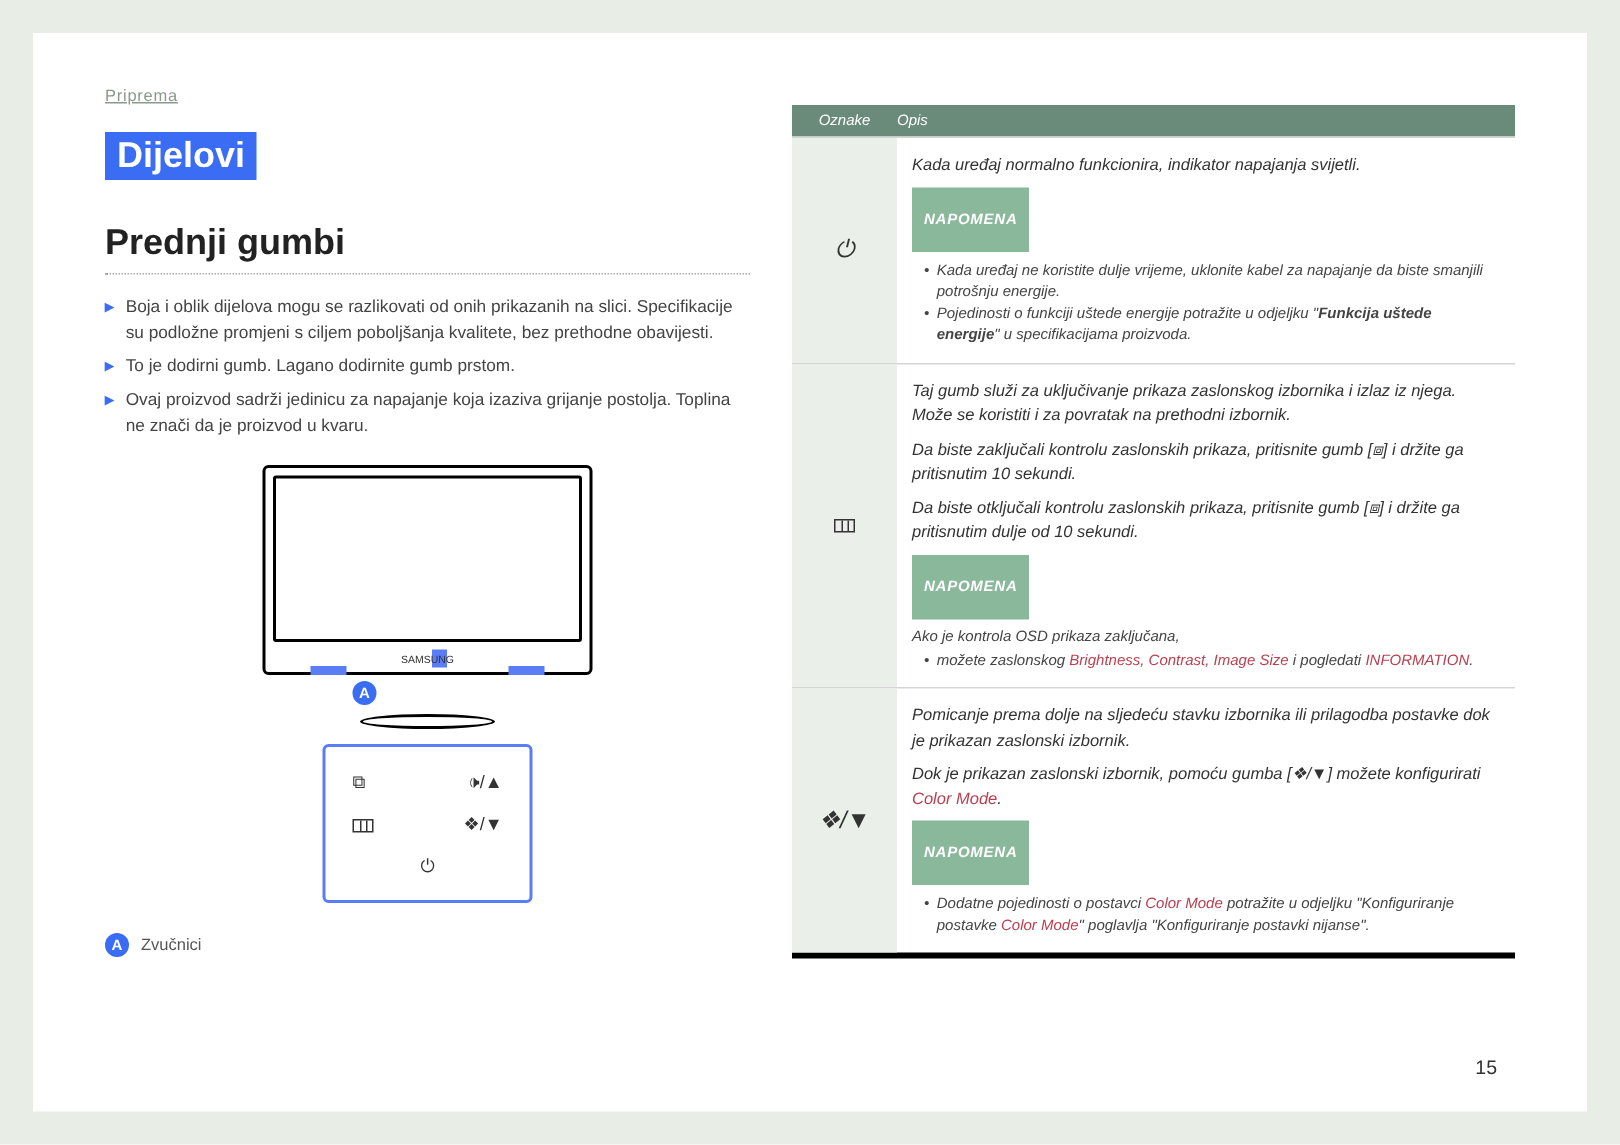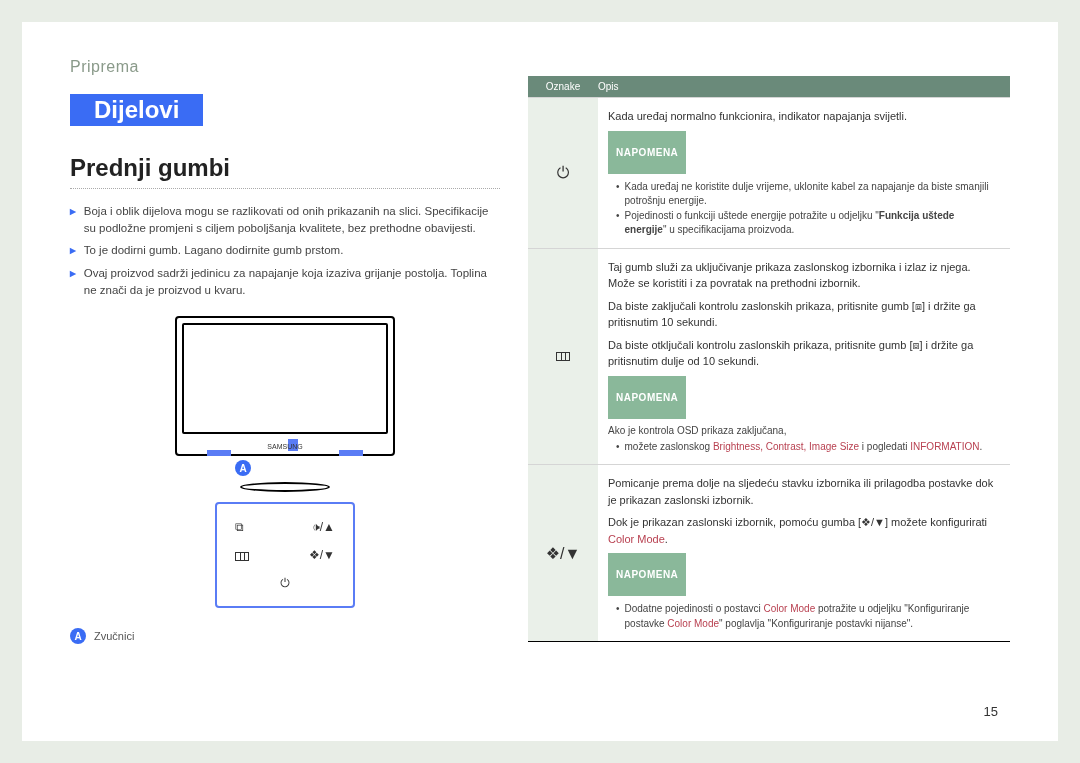--- a/index.html
+++ b/index.html
@@ -15,30 +15,31 @@
   }
   .page {
     background: #fff;
     width: 100%;
     height: 100%;
     padding: 36px 48px 30px 48px;
     position: relative;
   }
   .breadcrumb {
     color: #8a9a8a;
-    font-size: 16px;
+    font-size: 11px;
     letter-spacing: 0.5px;
+    text-decoration: underline;
   }
   .section-title {
     display: inline-block;
     background: #3a6cf4;
     color: #fff;
     font-size: 24px;
     font-weight: bold;
-    padding: 2px 24px;
+    padding: 2px 8px;
     margin-top: 18px;
   }
   .subtitle {
     font-size: 24px;
     font-weight: bold;
     color: #222;
     margin-top: 28px;
   }
   .rule {
     border: none;
@@ -125,21 +126,22 @@
   }
   .panel-row { display: flex; justify-content: space-between; color: #333; font-size: 12px; }
   .panel-row.center { justify-content: center; }
   .legend { display: flex; align-items: center; gap: 8px; margin-top: 20px; font-size: 11px; color: #555; }
   .legend .circle {
     width: 16px; height: 16px; background: #3a6cf4; border-radius: 50%; color: #fff;
     font-size: 10px; font-weight: bold; display: flex; align-items: center; justify-content: center;
   }
   
   .tbl {
-    border-bottom: 1px solid #000000;
+    border-bottom: 4px solid #000000;
+    font-style: italic;
   }
   .tbl-head {
     display: flex;
     background: #6a8a7a;
     color: #fff;
     font-size: 10px;
   }
   .tbl-head .th1 { width: 70px; text-align: center; padding: 5px 0; }
   .tbl-head .th2 { flex: 1; padding: 5px 0; }
   .tbl-row { display: flex; border-top: 1px solid #d5d5d5; }

